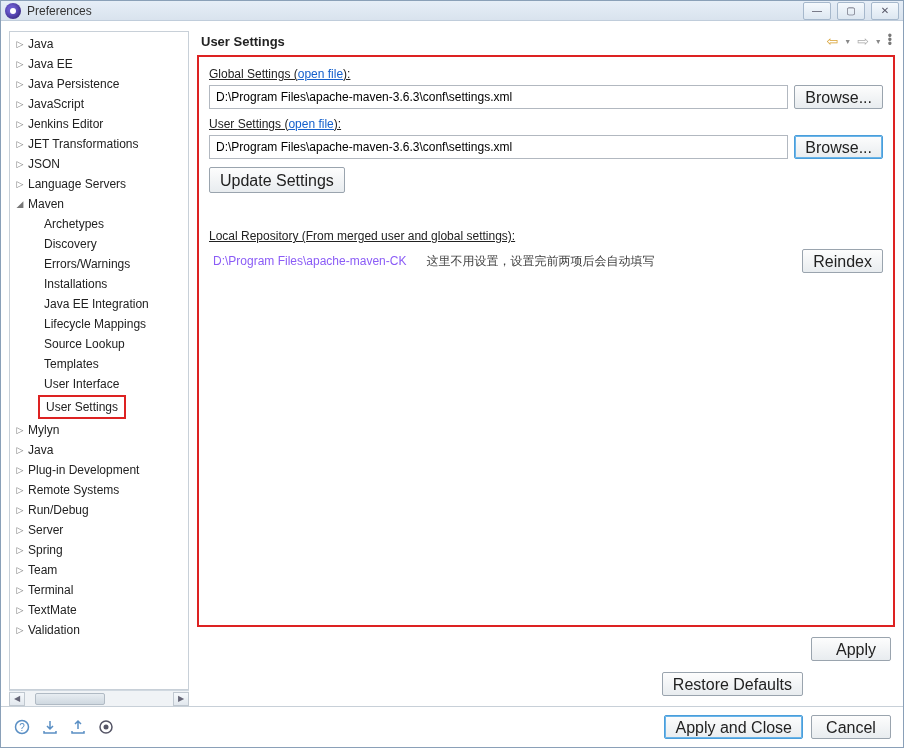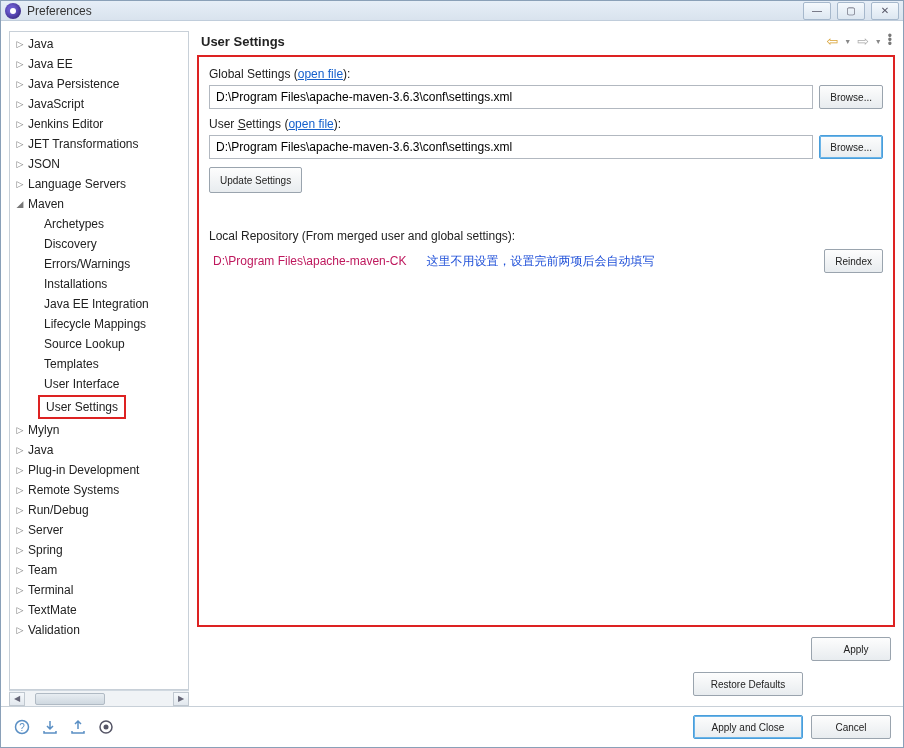--- a/index.html
+++ b/index.html
@@ -156,60 +156,60 @@
 .content-outer {
   flex:1;
   border: 2px solid #d22;
   padding: 10px 10px 14px 10px;
   display:flex;
   flex-direction:column;
   min-height:0;
   overflow:hidden;
 }
 .form-row { margin-bottom: 8px; }
-.form-label { display:block; margin-bottom:4px; color:#222; }
+.form-label { display:block; margin-bottom:4px; color:#222;text-decoration:underline; }
 .form-label a { color:#1560cc; text-decoration:underline; }
 .input-row { display:flex; gap:6px; }
 .text-input {
   flex:1;
   border:1px solid #b2b8c0;
   height:24px;
   padding:3px 6px;
   font-size:12px;
   background:#fff;
 }
 .btn {
   background: linear-gradient(#fdfdfd,#e8ecef);
   border:1px solid #9aa4ae;
   border-radius:2px;
   padding:3px 10px;
-  font-size:10px;
+  font-size:16px;
   color:#222;
   cursor:pointer;
   height:24px;
 }
 .btn.highlight {
   border-color:#4a9edb;
   box-shadow: 0 0 0 1px #6ab4e8 inset;
 }
 .local-repo-label { margin-top:28px; margin-bottom:6px; }
 .local-repo-row { display:flex; gap:6px; align-items:center; }
 .local-repo-path {
   flex:1;
   display:flex;
   align-items:center;
   height:24px;
   padding:0 4px;
 }
 .local-repo-path .path-text {
-  color:#be185d;
+  color:#8b5cf6;
 }
 .local-repo-path .annotation {
   margin-left: 20px;
-  color:#1d4ed8;
+  color:#404040;
 }
 .main-footer {
   display:flex;
   justify-content:flex-end;
   gap:8px;
   padding:10px 4px 10px 0;
   border-top: none;
 }
 .window-footer {
   border-top:1px solid #c8d0d8;

